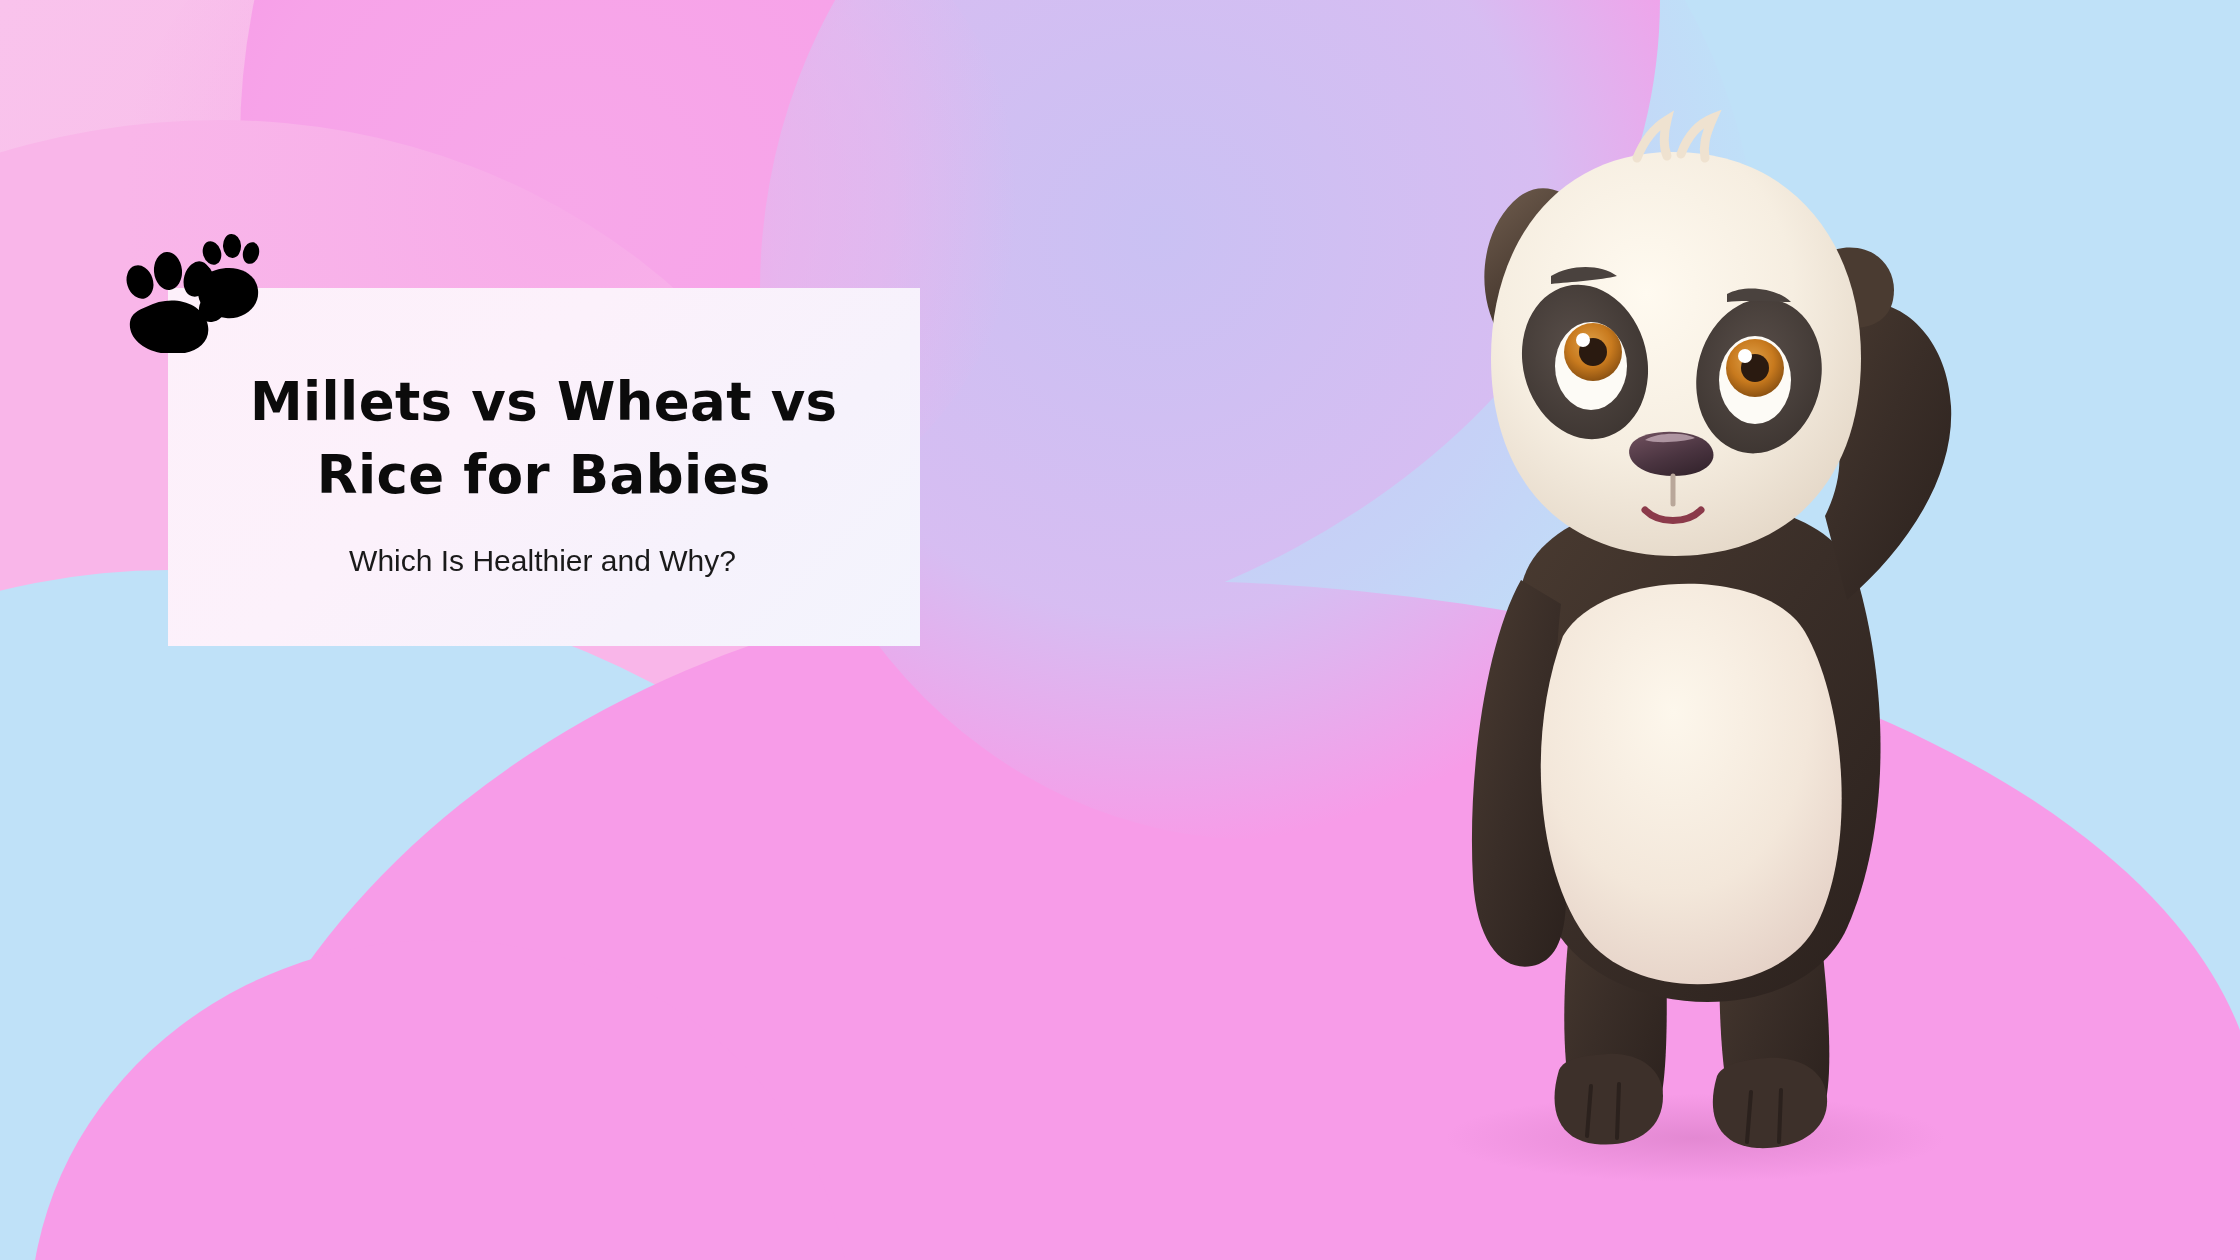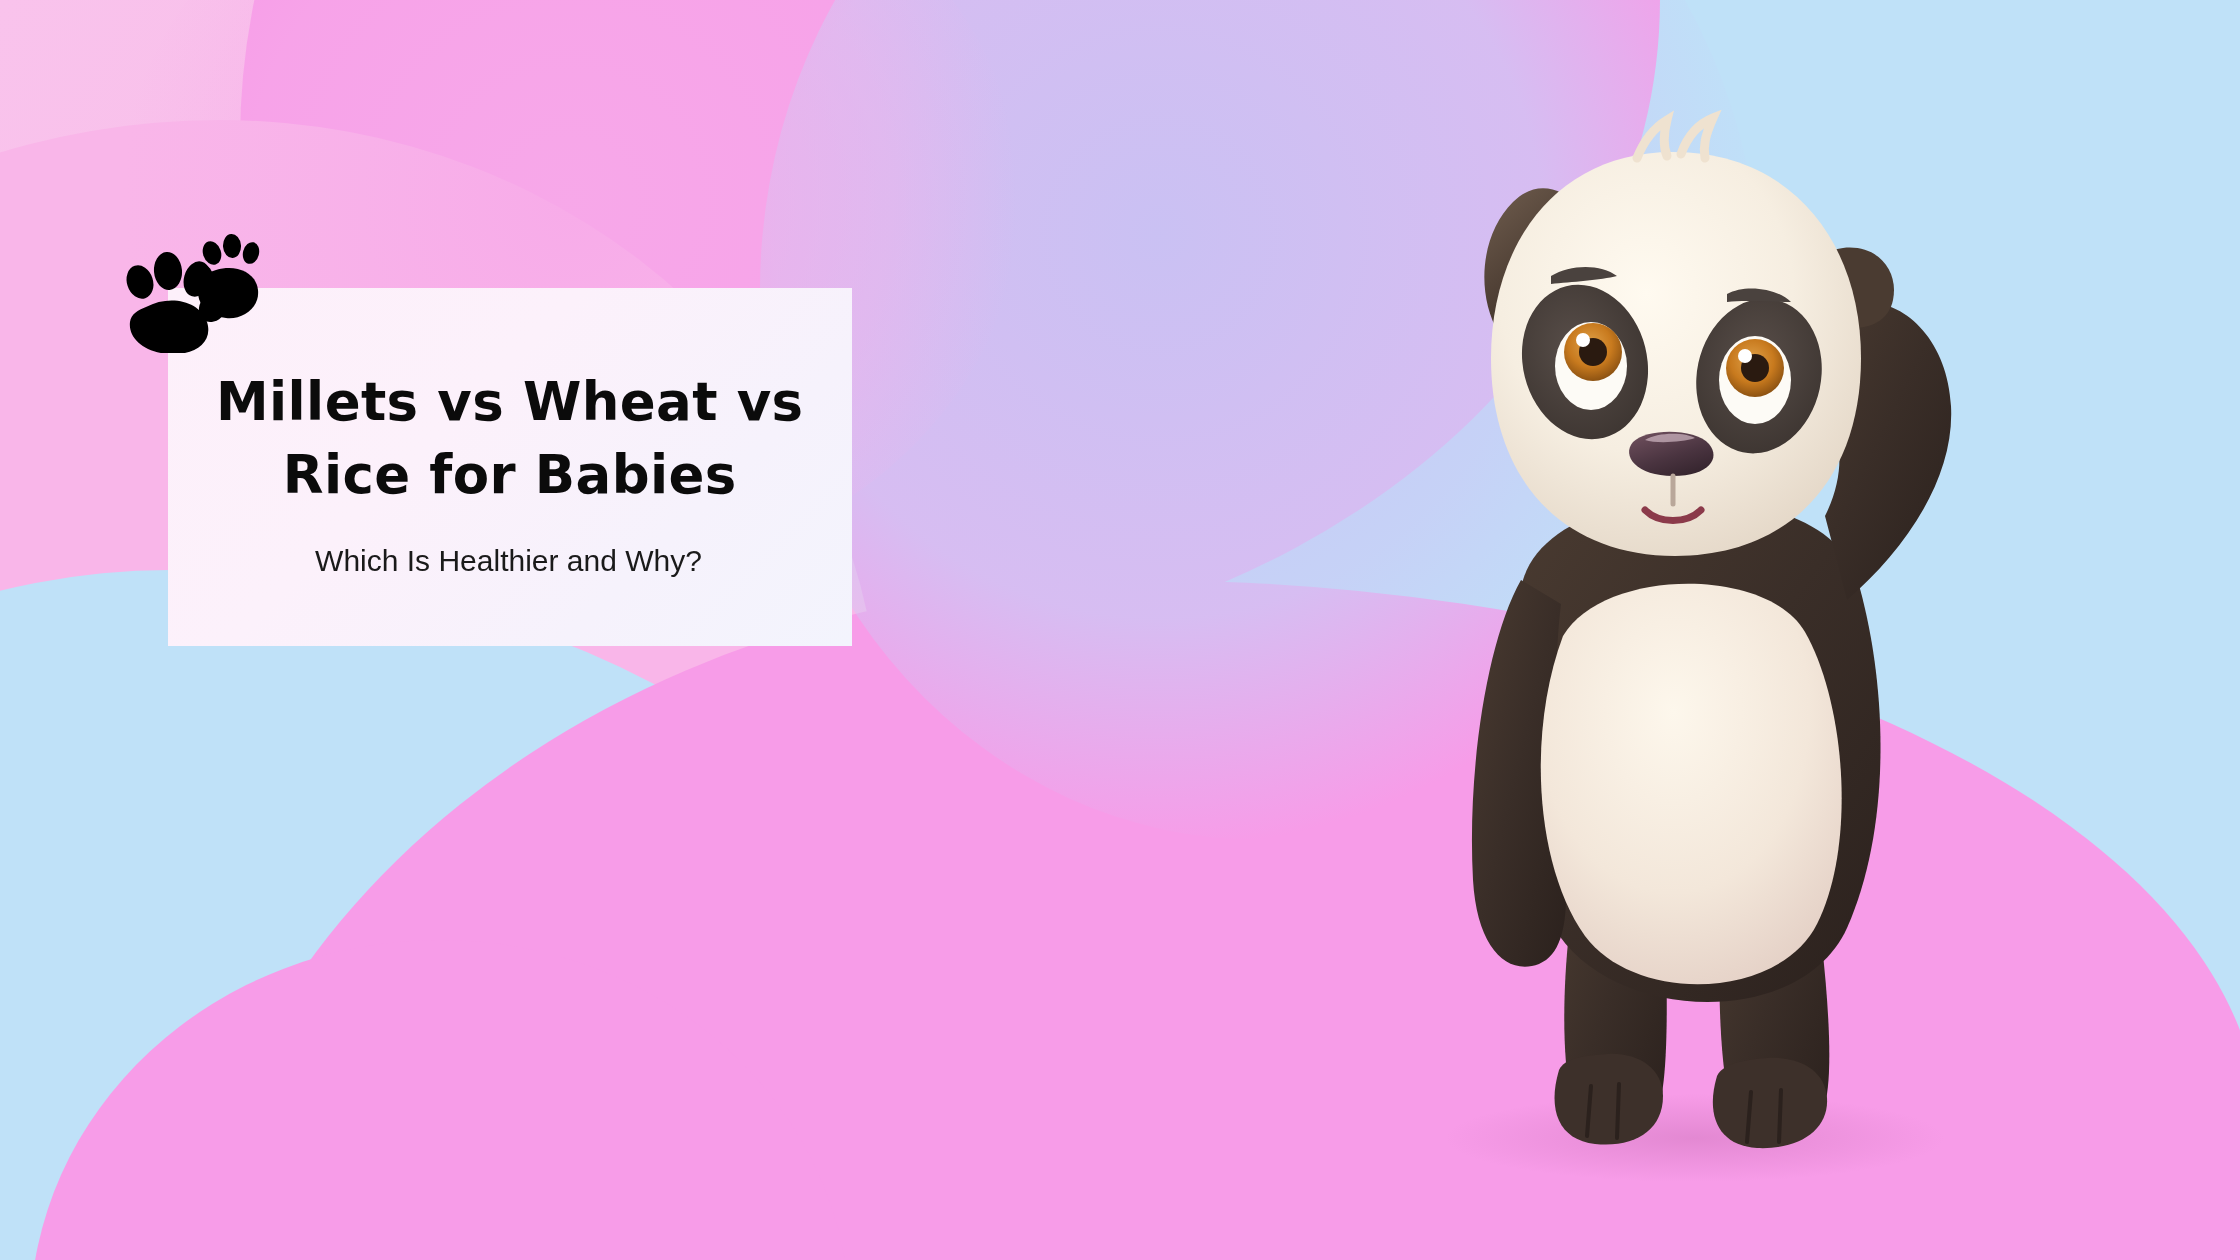--- a/index.html
+++ b/index.html
@@ -116,21 +116,21 @@
     height: 125px;
     z-index: 4;
   }
   .paws svg { display: block; width: 100%; height: 100%; }
 
   
   .title-card {
     position: absolute;
     left: 168px;
     top: 288px;
-    width: 684px;
+    width: 752px;
     height: 358px;
     background: linear-gradient(135deg, #fdf0fa 0%, #fcf1fb 40%, #f6f2fc 72%, #f3f4fd 100%);
     z-index: 3;
     display: flex;
     flex-direction: column;
     align-items: center;
     justify-content: center;
     box-sizing: border-box;
     padding: 52px 34px 40px 34px;
   }

